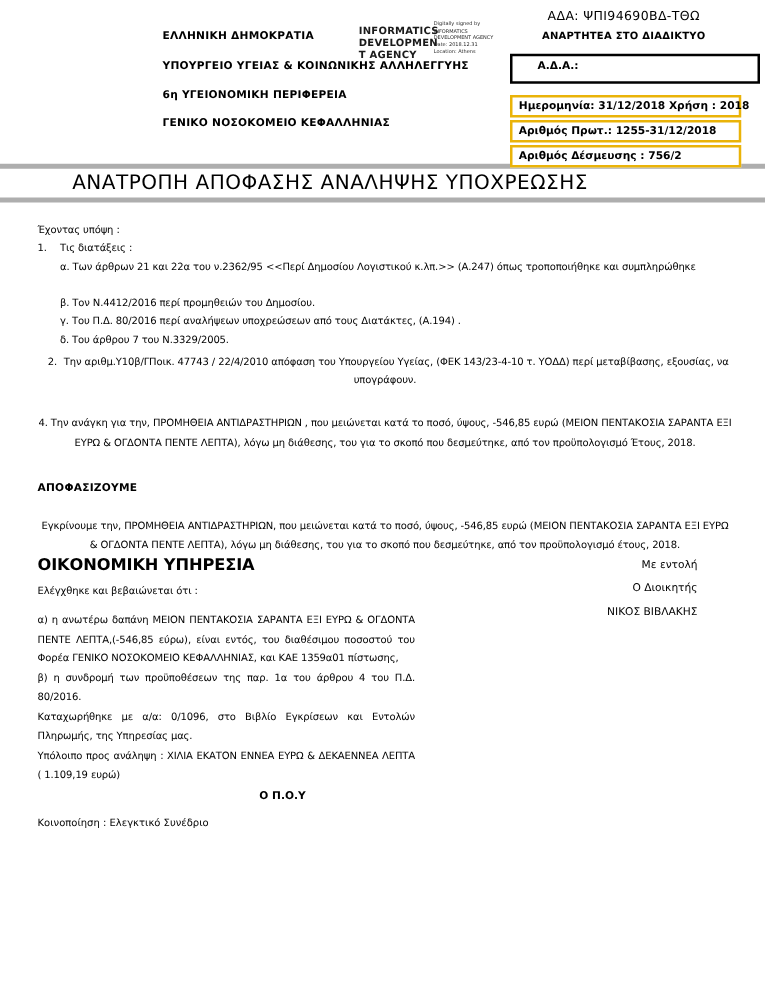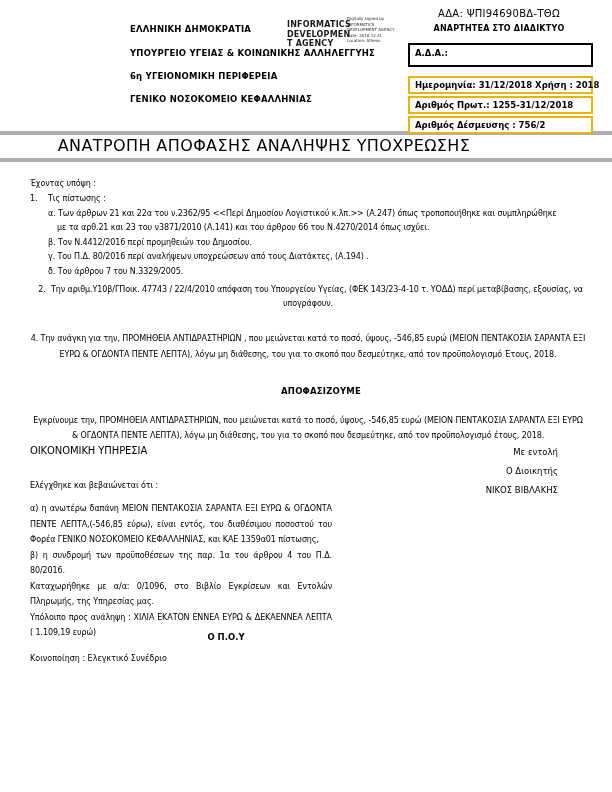--- a/index.html
+++ b/index.html
@@ -14,42 +14,42 @@
 
   
   .stamp-big{position:absolute;left:287px;top:20px;font-size:8px;line-height:9.5px;font-weight:600;color:#1b1b1b;letter-spacing:0.2px;}
   .stamp-small{position:absolute;left:347px;top:16px;font-size:4px;line-height:5.5px;color:#2a2a2a;}
 
   
   .ada-line{position:absolute;left:404px;top:8px;width:190px;text-align:center;font-size:10px;letter-spacing:0.3px;white-space:nowrap;}
   .anartitea{position:absolute;left:404px;top:24px;width:190px;text-align:center;font-size:8px;font-weight:bold;letter-spacing:0.2px;}
 
   .ada-box{position:absolute;left:408px;top:43px;width:176px;height:17px;border:2px solid #000;background:#fff;
-    font-size:8.5px;font-weight:bold;padding:3px 0 0 5px;z-index:3;}
+    font-size:8.5px;font-weight:bold;padding:3px 0 0 20px;z-index:3;}
   .info-box{position:absolute;left:408px;width:176px;height:11px;border:2px solid #eab308;background:#fff;
     font-size:8.5px;font-weight:bold;padding:2px 0 1px 5px;white-space:nowrap;z-index:3;}
   .ib1{top:76px;} .ib2{top:96px;} .ib3{top:116px;}
 
   .gbar{position:absolute;left:0;width:612px;height:4px;background:#aeaeae;z-index:1;}
   .gbar1{top:131px;} .gbar2{top:158px;}
 
   .doc-title{position:absolute;left:0;top:136px;width:528px;text-align:center;
     font-size:16px;letter-spacing:0.4px;white-space:nowrap;z-index:2;}
 
   
   .line{position:absolute;font-size:8px;white-space:nowrap;letter-spacing:-0.1px;}
   .wrapblk{position:absolute;font-size:8px;letter-spacing:-0.1px;text-align:center;}
   .num-label{display:inline-block;width:18px;}
 
-  .apofasi{position:absolute;left:30px;top:386px;width:582px;text-align:center;
+  .apofasi{position:absolute;left:30px;top:386px;width:582px;
     font-size:8.5px;font-weight:bold;letter-spacing:0.2px;}
 
   
   .leftcol{position:absolute;left:30px;top:445px;width:302px;font-size:8px;letter-spacing:-0.1px;}
-  .leftcol .hd{font-weight:normal;font-size:10px;margin-bottom:22px;}
+  .leftcol .hd{font-weight:bold;font-size:13px;margin-bottom:5px;}
   .leftcol .chk{margin-bottom:8px;line-height:15px;}
   .leftcol .para{text-align:justify;line-height:15.5px;}
   .rightcol{position:absolute;left:408px;top:447px;width:150px;text-align:right;
     font-size:8.5px;font-weight:normal;}
   .rightcol div{margin-bottom:8px;line-height:11px;}
 
   .poy{position:absolute;left:0;top:632px;width:452px;text-align:center;
     font-size:8.5px;font-weight:bold;}
   .footer-note{position:absolute;left:30px;top:654px;font-size:8px;white-space:nowrap;}
 </style>
@@ -83,24 +83,23 @@
   <div class="info-box ib1">Ημερομηνία: 31/12/2018 Χρήση : 2018</div>
   <div class="info-box ib2">Αριθμός Πρωτ.: 1255-31/12/2018</div>
   <div class="info-box ib3">Αριθμός Δέσμευσης : 756/2</div>
 
   <div class="gbar gbar1"></div>
   <div class="doc-title">ΑΝΑΤΡΟΠΗ ΑΠΟΦΑΣΗΣ ΑΝΑΛΗΨΗΣ ΥΠΟΧΡΕΩΣΗΣ</div>
   <div class="gbar gbar2"></div>
 
   <div class="line" style="left:30px;top:179px;">Έχοντας υπόψη :</div>
 
-  <div class="line" style="left:30px;top:194px;"><span class="num-label">1.</span><span>Τις πίστωσης :</span></div>
+  <div class="line" style="left:30px;top:194px;"><span class="num-label">1.</span><span>Τις διατάξεις :</span></div>
 
   <div class="line" style="left:48px;top:209px;">α. Των άρθρων 21 και 22α του ν.2362/95   &lt;&lt;Περί Δημοσίου Λογιστικού κ.λπ.&gt;&gt; (Α.247) όπως τροποποιήθηκε και συμπληρώθηκε</div>
-  <div class="line" style="left:57px;top:223px;">με τα αρθ.21 και 23 του ν3871/2010 (Α.141) και του άρθρου 66 του Ν.4270/2014 όπως ισχύει.</div>
   <div class="line" style="left:48px;top:238px;">β. Τον Ν.4412/2016 περί προμηθειών του Δημοσίου.</div>
   <div class="line" style="left:48px;top:252px;">γ. Του Π.Δ. 80/2016 περί αναλήψεων υποχρεώσεων από τους Διατάκτες, (Α.194) .</div>
   <div class="line" style="left:48px;top:267px;">δ. Του άρθρου 7 του Ν.3329/2005.</div>
 
   <div class="wrapblk" style="left:30px;top:283px;width:556px;line-height:14px;"><span class="num-label">2.</span><span>Την αριθμ.Υ10β/ΓΠοικ. 47743 / 22/4/2010 απόφαση  του Υπουργείου Υγείας, (ΦΕΚ 143/23-4-10 τ. ΥΟΔΔ) περί μεταβίβασης, εξουσίας, να υπογράφουν.</span></div>
 
   <div class="wrapblk" style="left:30px;top:331px;width:556px;line-height:15.5px;">4. Την ανάγκη για την, ΠΡΟΜΗΘΕΙΑ ΑΝΤΙΔΡΑΣΤΗΡΙΩΝ , που μειώνεται κατά το ποσό, ύψους, -546,85 ευρώ (ΜΕΙΟΝ ΠΕΝΤΑΚΟΣΙΑ ΣΑΡΑΝΤΑ ΕΞΙ ΕΥΡΩ &amp; ΟΓΔΟΝΤΑ ΠΕΝΤΕ ΛΕΠΤΑ), λόγω μη διάθεσης, του για το σκοπό που δεσμεύτηκε, από τον προϋπολογισμό Έτους, 2018.</div>
 
   <div class="apofasi">ΑΠΟΦΑΣΙΖΟΥΜΕ</div>
   <div class="wrapblk" style="left:30px;top:413px;width:556px;line-height:15px;">Εγκρίνουμε την, ΠΡΟΜΗΘΕΙΑ ΑΝΤΙΔΡΑΣΤΗΡΙΩΝ, που μειώνεται κατά το ποσό, ύψους, -546,85 ευρώ (ΜΕΙΟΝ ΠΕΝΤΑΚΟΣΙΑ ΣΑΡΑΝΤΑ ΕΞΙ ΕΥΡΩ &amp; ΟΓΔΟΝΤΑ ΠΕΝΤΕ ΛΕΠΤΑ), λόγω μη διάθεσης, του για το σκοπό που δεσμεύτηκε, από τον προϋπολογισμό έτους, 2018.</div>

